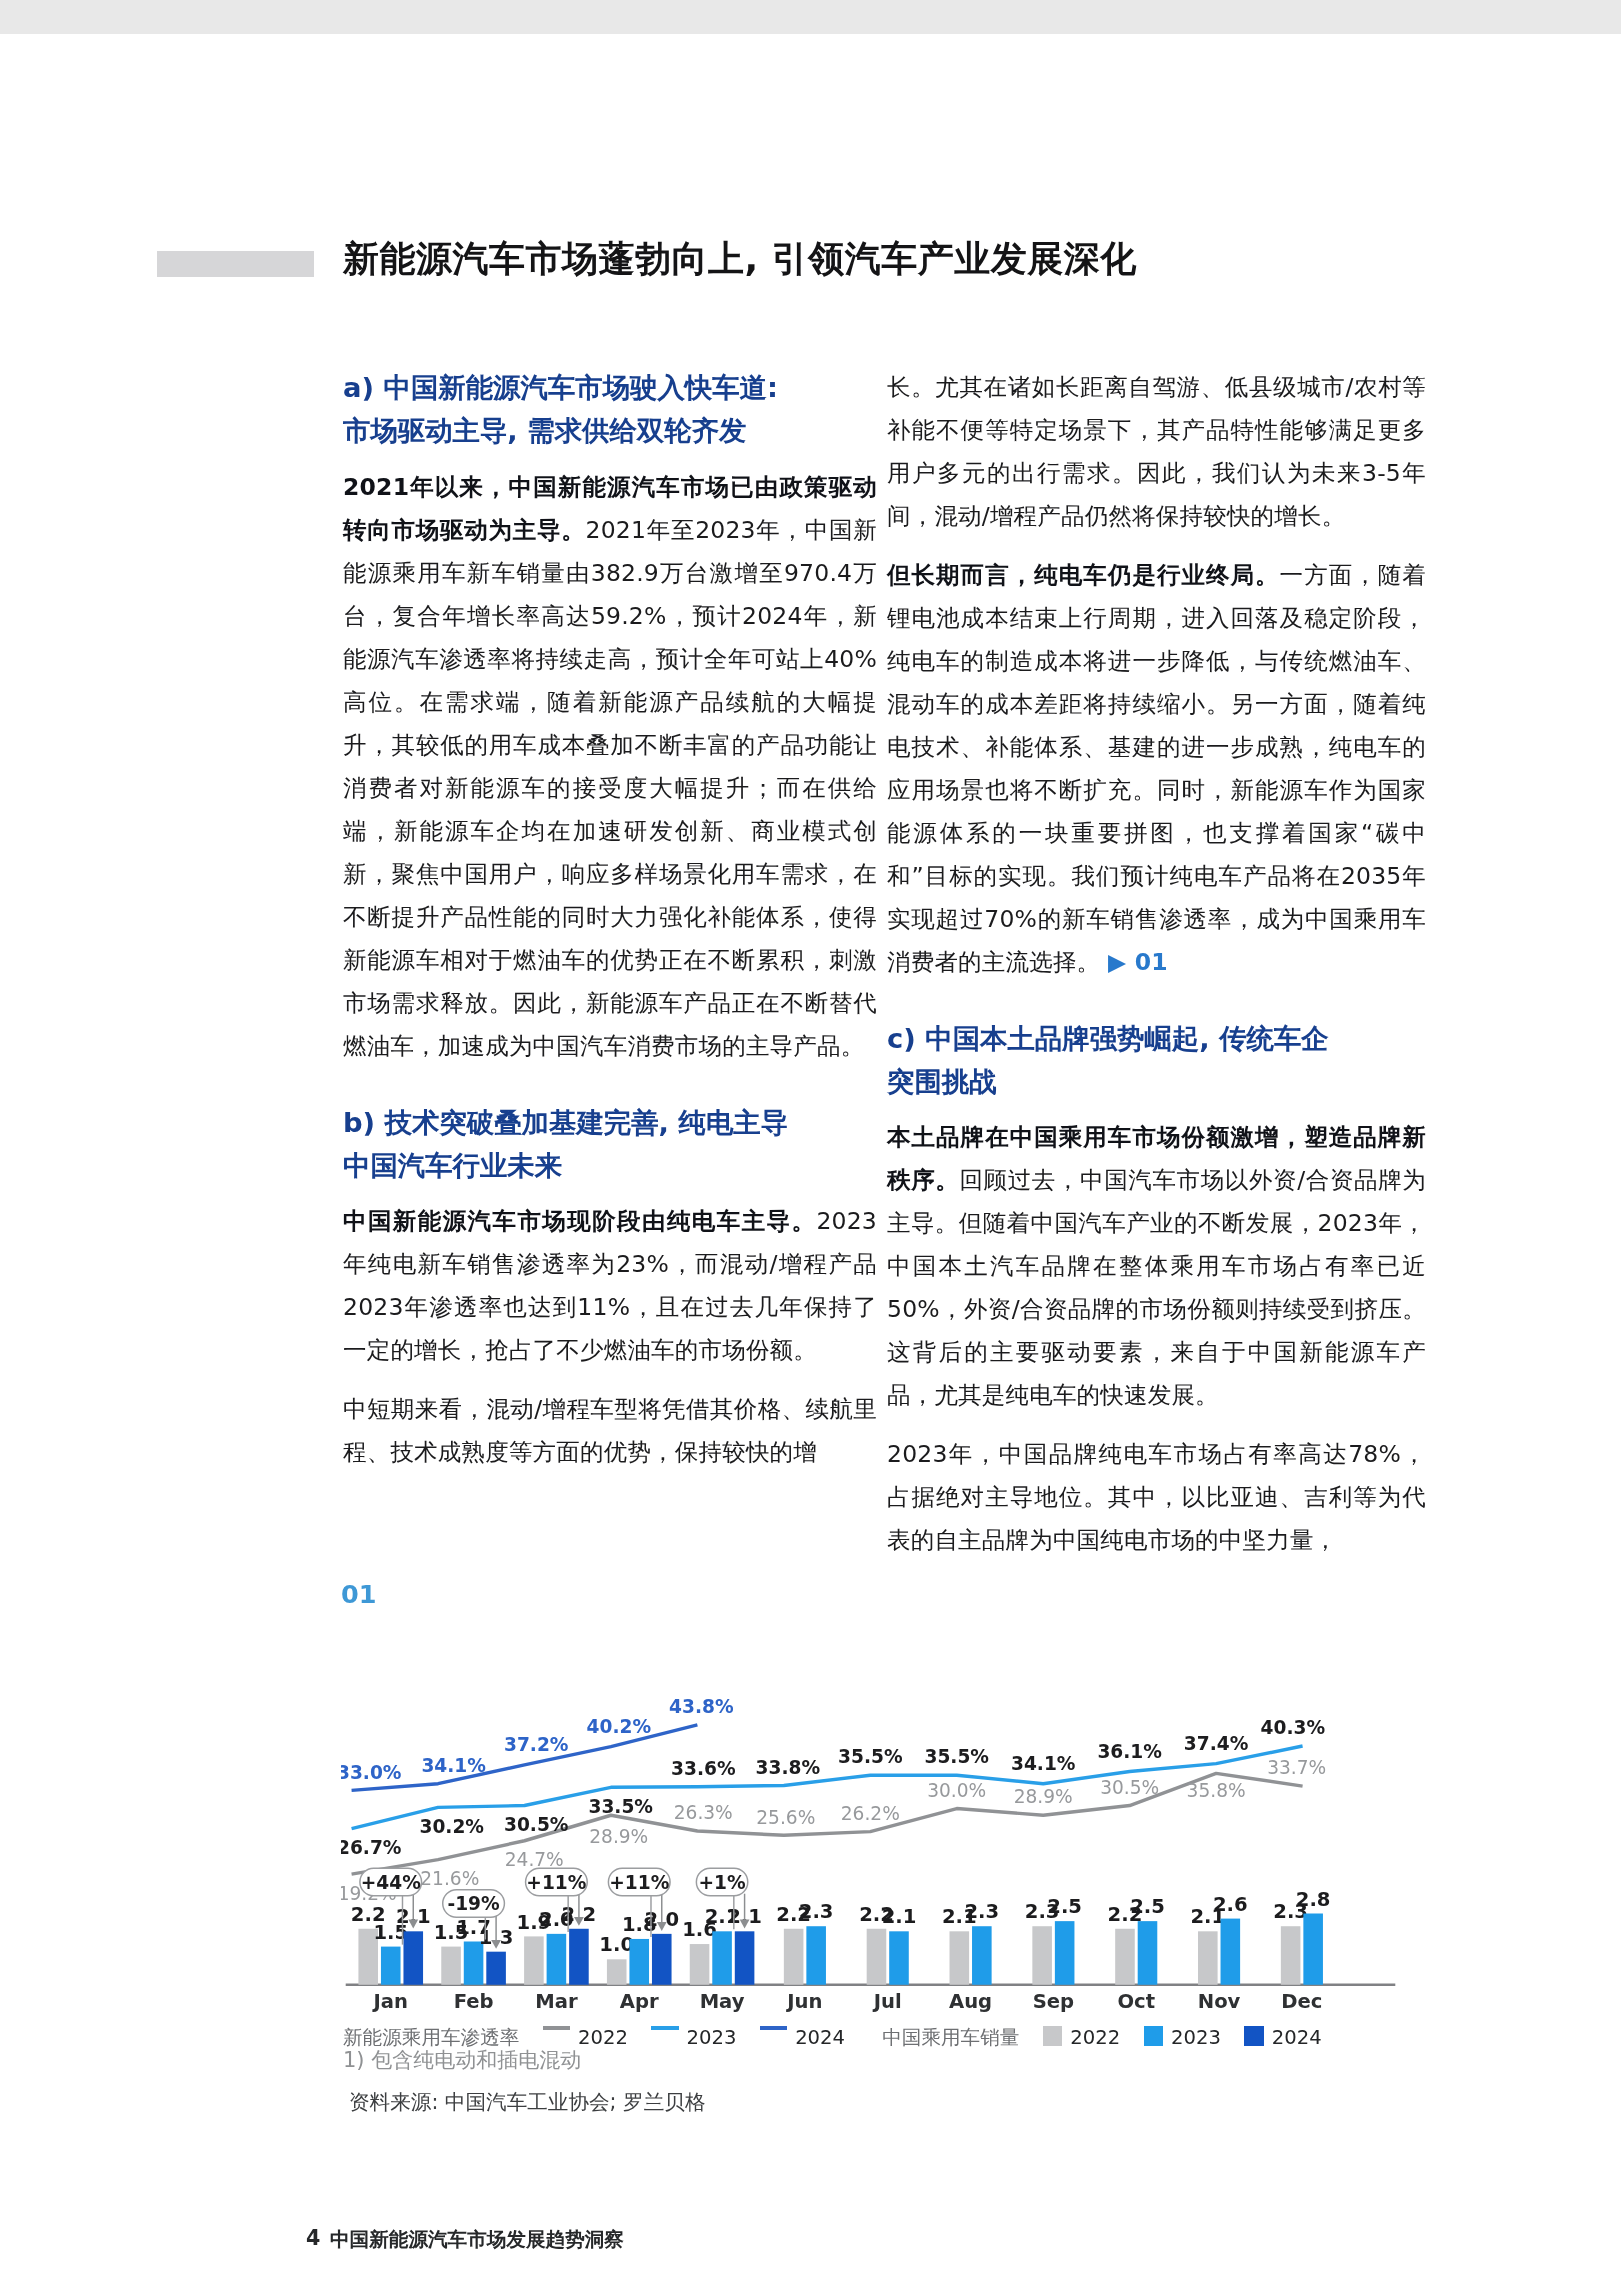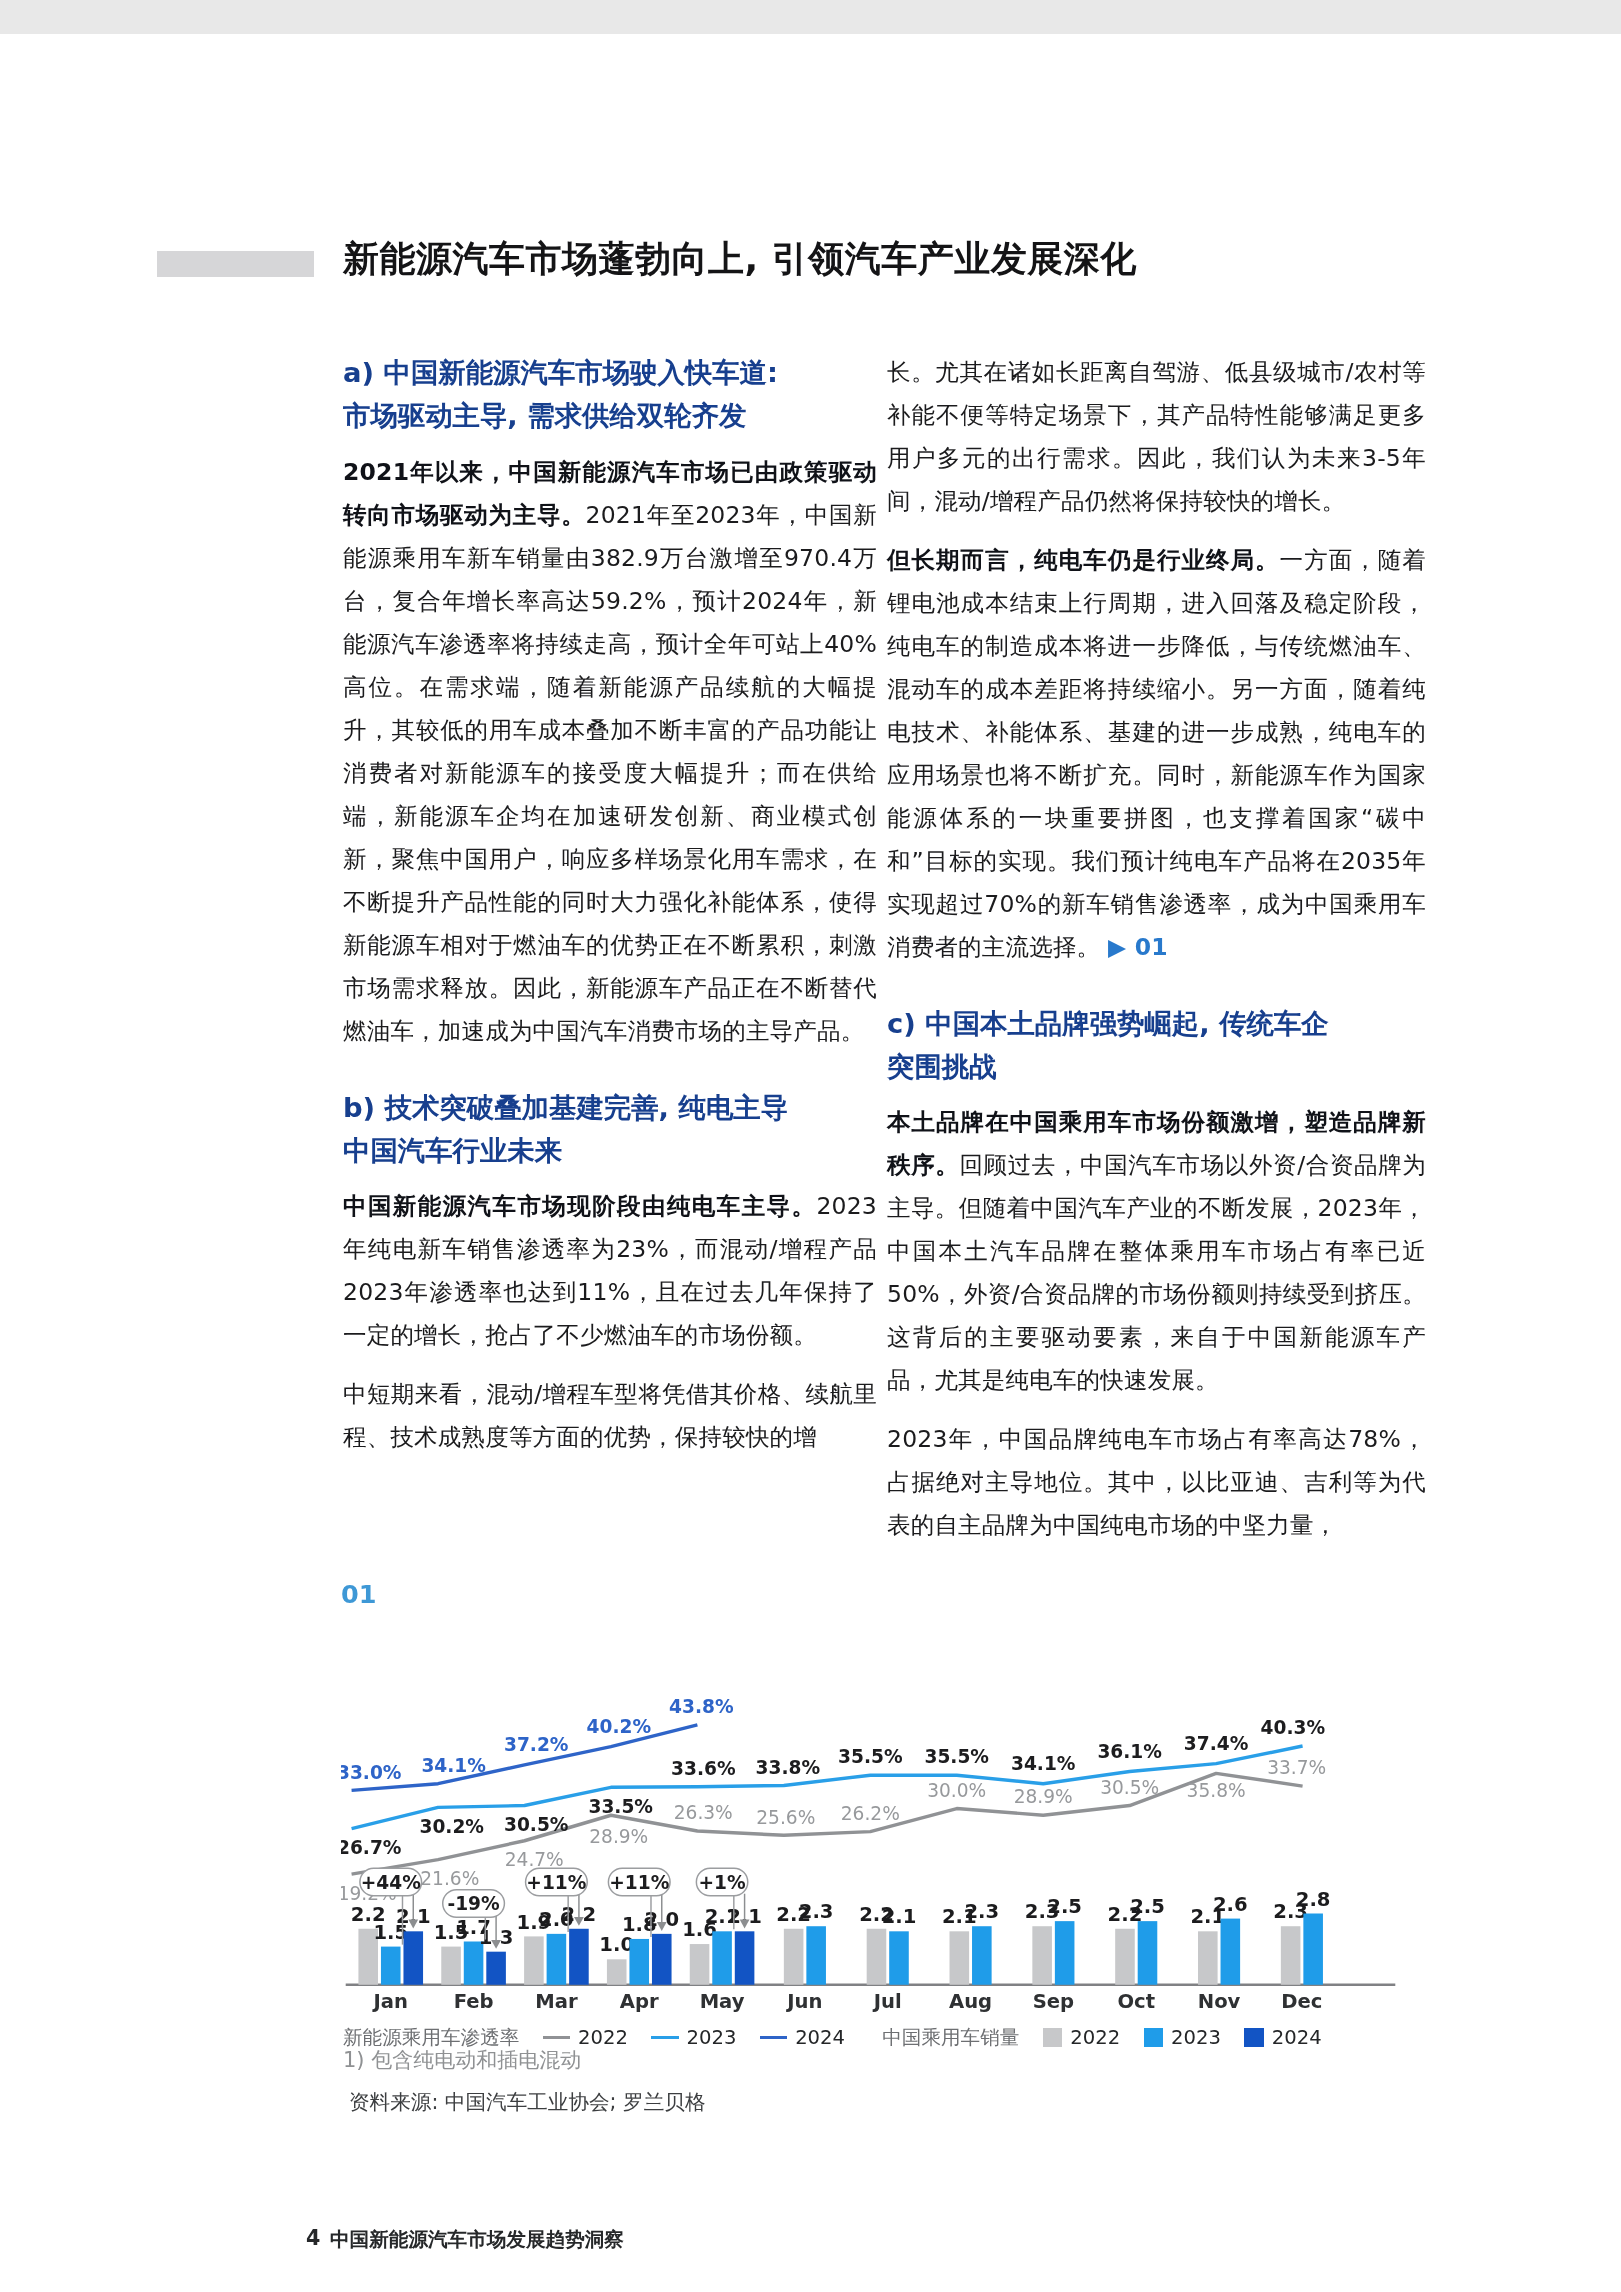--- a/index.html
+++ b/index.html
@@ -1,40 +1,40 @@
 <!DOCTYPE html>
 <html><head>
 <meta charset="utf-8">
 <style>
   html,body{margin:0;padding:0;background:#e8e8e8;}
   .page{position:relative;width:1621px;height:2293px;background:#ffffff;
         font-family:"DejaVu Sans","Liberation Sans",sans-serif;overflow:hidden;margin-top:34px;}
   .hdr-bar{position:absolute;left:157px;top:217px;width:157px;height:25.5px;background:#d6d6d8;}
   .hdr-title{position:absolute;left:343px;top:201px;font-size:36px;font-weight:700;color:#141416;letter-spacing:0.5px;}
-  .col{position:absolute;top:317px;}
+  .col{position:absolute;top:332px;}
   .col-left{left:343px;width:534px;}
   .col-right{left:887px;width:539px;}
   .sec-h{font-size:27.4px;line-height:43px;font-weight:700;color:#173f8e;white-space:pre-line;margin:0 0 13.7px 0;}
   .sec-h.mt{margin-top:33px;}
   .para{font-size:23.5px;line-height:43px;text-align:justify;color:#1b1b1d;margin:0 0 15.7px 0;letter-spacing:0.2px;}
   .lead{font-weight:700;color:#101218;}
   .chart-ref{color:#2879cc;font-weight:700;}
   .chart-num{position:absolute;left:341px;top:1545px;font-size:25.5px;font-weight:700;color:#3e98d6;}
   .chart-title{position:absolute;left:387px;top:1617px;font-size:25.5px;font-weight:700;color:#151517;}
   .chart-wrap{position:absolute;left:341px;top:1659px;width:1059px;height:328px;}
   .month{font-size:20px;font-weight:600;fill:#2f3133;}
   .bar-label{font-size:20px;font-weight:700;fill:#1c1c1e;}
   .pct{font-size:19px;}
   .p2022{fill:#97999c;}
   .p2023{fill:#1d1d1f;font-weight:700;}
   .p2024{fill:#2e64c8;font-weight:700;}
   .bubble-txt{font-size:19px;font-weight:700;fill:#1d1d1f;}
   .legend{position:absolute;left:343px;top:1990px;display:flex;align-items:center;font-size:19.6px;color:#242628;}
   .legend .cat{color:#6d6f72;margin-right:23.5px;}
-  .legend .item{display:flex;align-items:center;margin-right:23.5px;}
+  .legend .item{display:flex;margin-right:23.5px;}
   .legend .lsw{display:inline-block;width:27.4px;height:3.9px;margin-right:7.8px;}
   .legend .bsw{display:inline-block;width:19.6px;height:19.6px;margin-right:7.8px;}
   .legend .bars-cat{margin-left:13.7px;}
   .footnote{position:absolute;left:343px;top:2012px;font-size:21px;color:#8f9193;}
   .source{position:absolute;left:349px;top:2054px;font-size:20.6px;color:#3c3e40;}
   .footer-num{position:absolute;left:306px;top:2192px;font-size:20.6px;font-weight:700;color:#26282a;}
   .footer-title{position:absolute;left:330px;top:2192px;font-size:19.6px;font-weight:600;color:#26282a;}
 </style>
 </head>
 <body>

